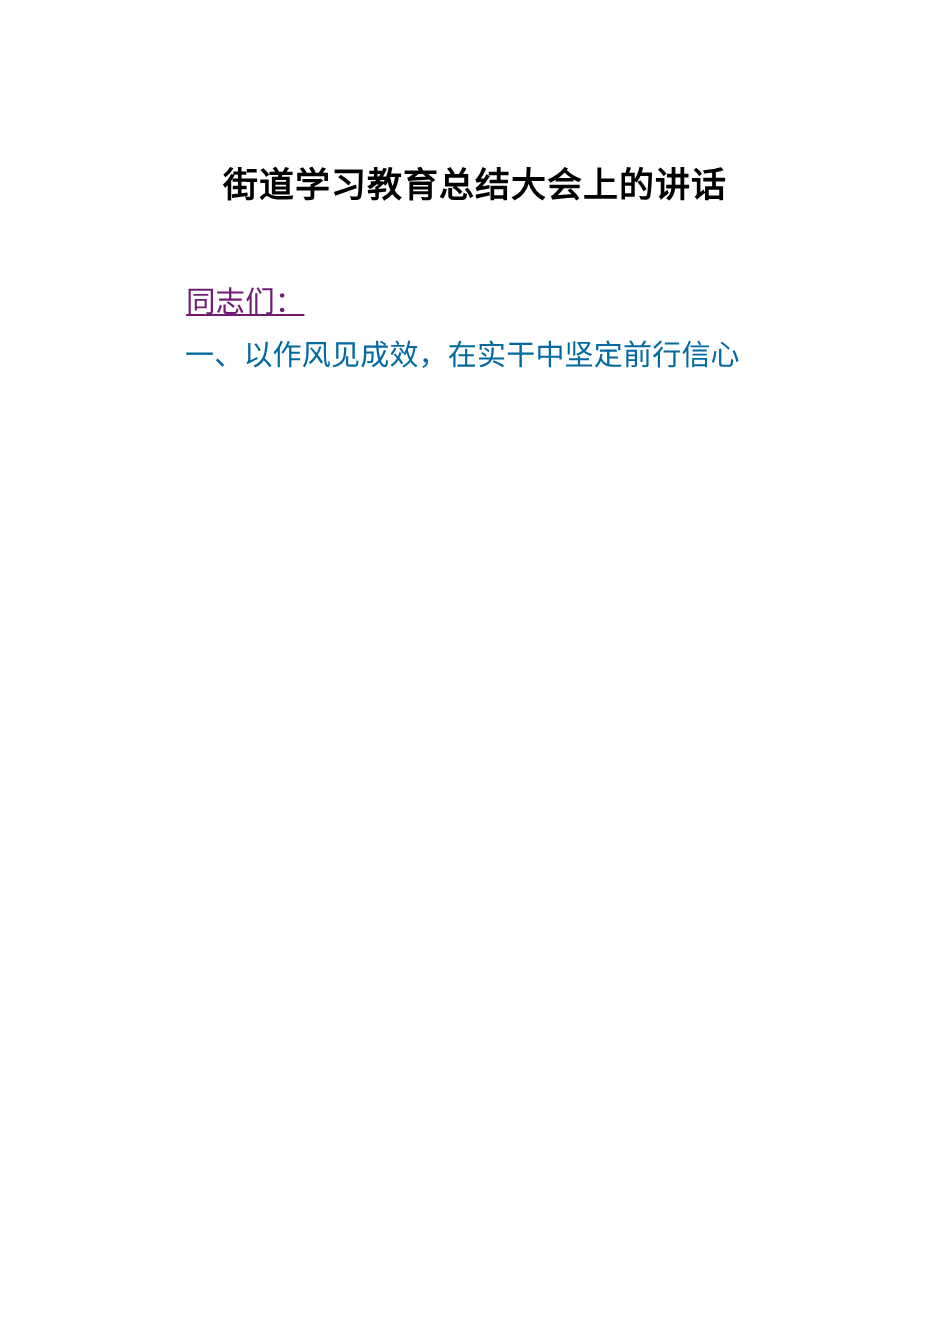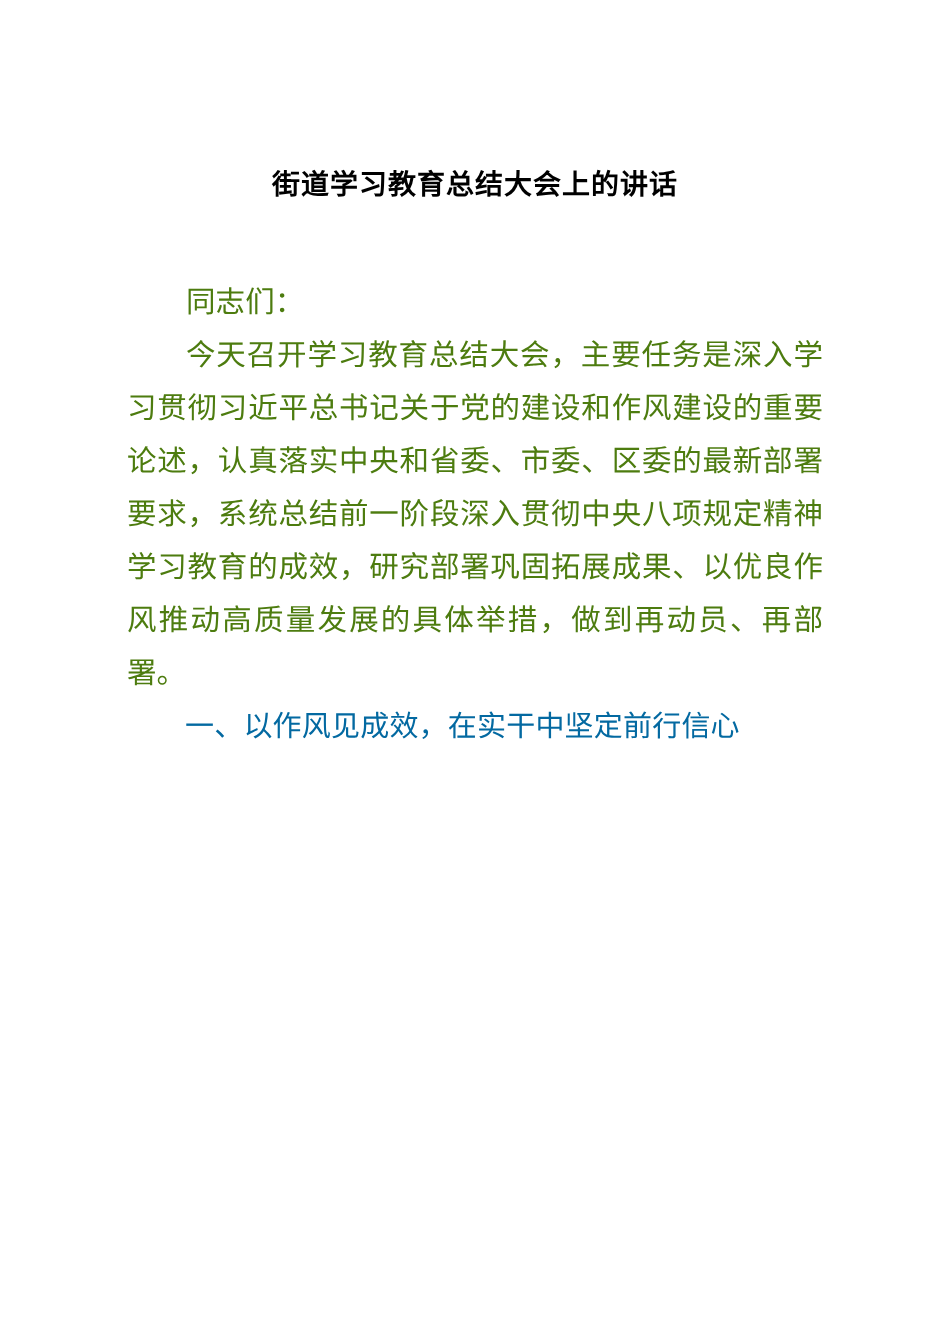--- a/index.html
+++ b/index.html
@@ -32,47 +32,48 @@
   .content {
     margin: 0 auto;
     width: 696px;           
     box-sizing: border-box;
   }
 
   
   .doc-title {
     font-family: "DejaVu Serif", "Liberation Serif", serif;
     font-weight: 700;
-    font-size: 28px;
+    font-size: 35px;
     line-height: 50px;
     letter-spacing: 1px;
     text-align: center;
     color: #000000;
     margin: 0;
     padding: 0 0 4px 0;
     white-space: nowrap;
   }
 
   .title-gap {
     height: 62px;
   }
 
   
   .para {
     font-family: "Liberation Serif", "DejaVu Serif", serif;
     font-size: 29.5px;
     line-height: 53px;
-    color: #4d7c0f;
+    color: #701a75;
     margin: 0;
     padding: 0;
     text-align: justify;
     text-justify: inter-character;
     text-indent: 59px;          
     letter-spacing: 0.1px;
     word-break: break-all;
+    text-decoration: underline;
   }
 
   .para.no-indent {
     text-indent: 59px;
   }
 
   
   .section-heading {
     font-family: "Liberation Sans", "DejaVu Sans", sans-serif;
     font-weight: 400;
@@ -98,21 +99,20 @@
   <div class="top-margin"></div>
 
   <div class="content">
 
     <h1 class="doc-title">街道学习教育总结大会上的讲话</h1>
 
     <div class="title-gap"></div>
 
     <p class="para no-indent">同志们：</p>
 
-    <p class="para">今天召开学习教育总结大会，主要任务是深入学习贯彻习近平总书记关于党的建设和作风建设的重要论述，认真落实中央和省委、市委、区委的最新部署要求，系统总结前一阶段深入贯彻中央八项规定精神学习教育的成效，研究部署巩固拓展成果、以优良作风推动高质量发展的具体举措，做到再动员、再部署。</p>
 
 
     <p class="section-heading">一、以作风见成效，在实干中坚定前行信心</p>
 
 
   </div>
 
   <div class="bottom-margin"></div>
 
 </div>

